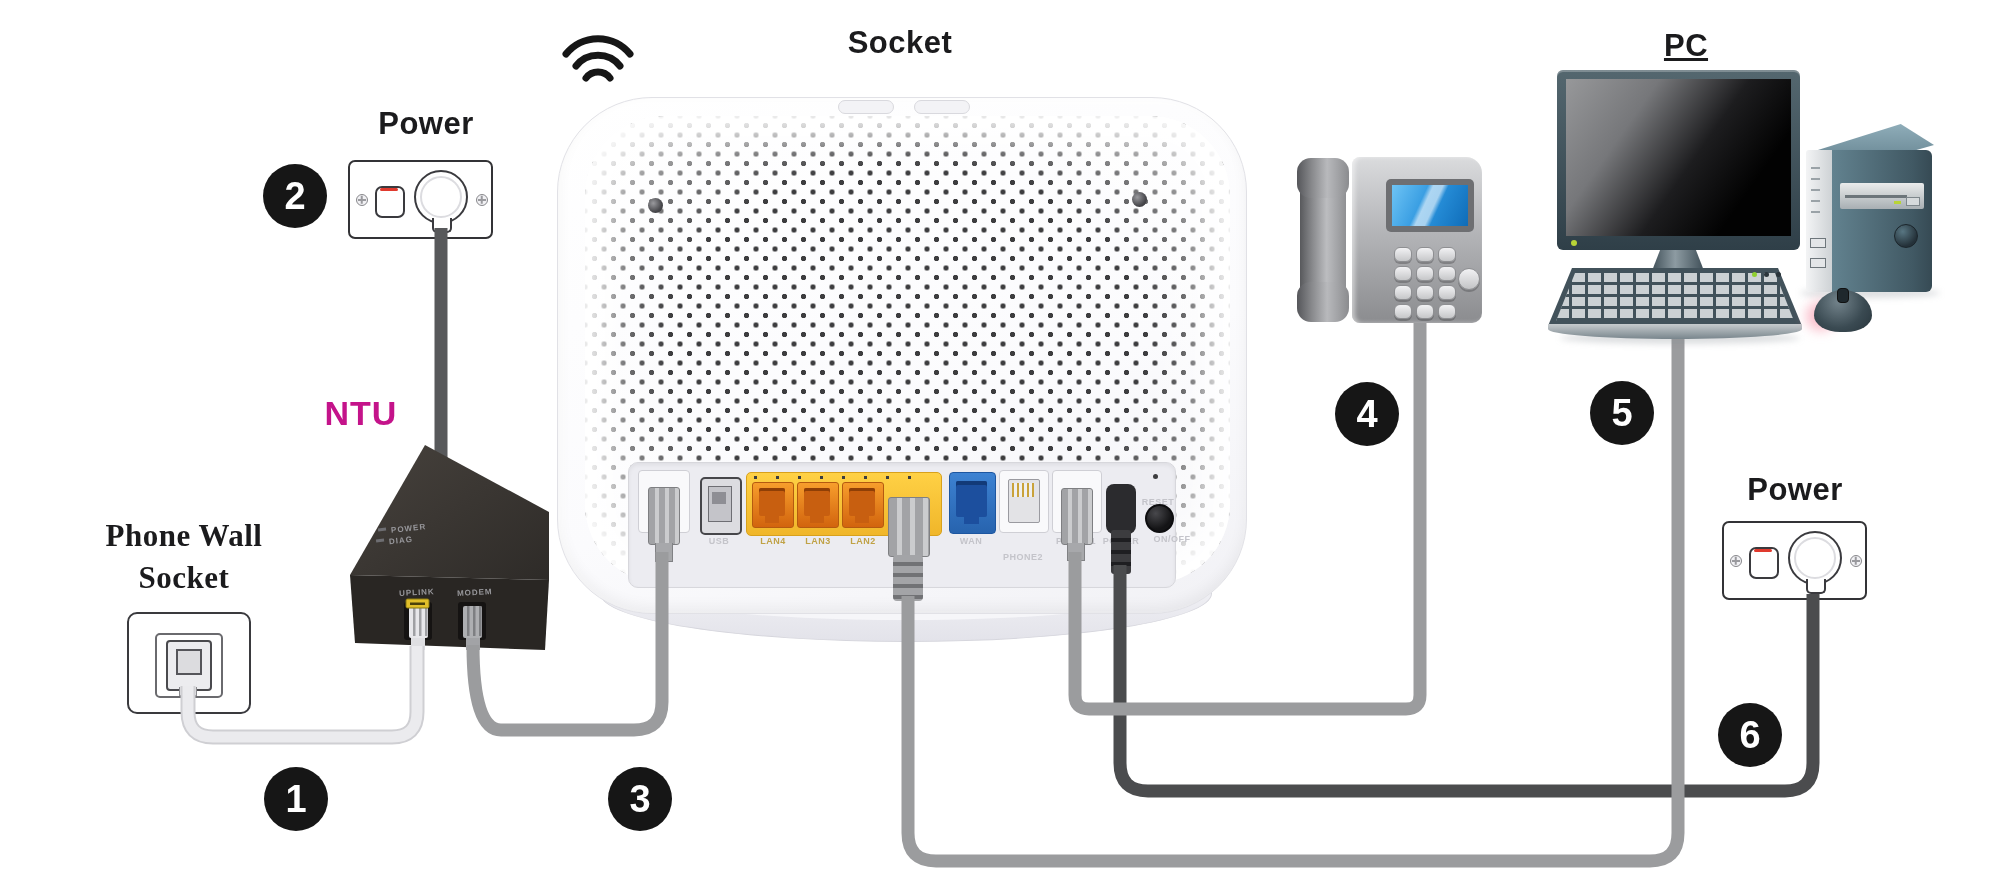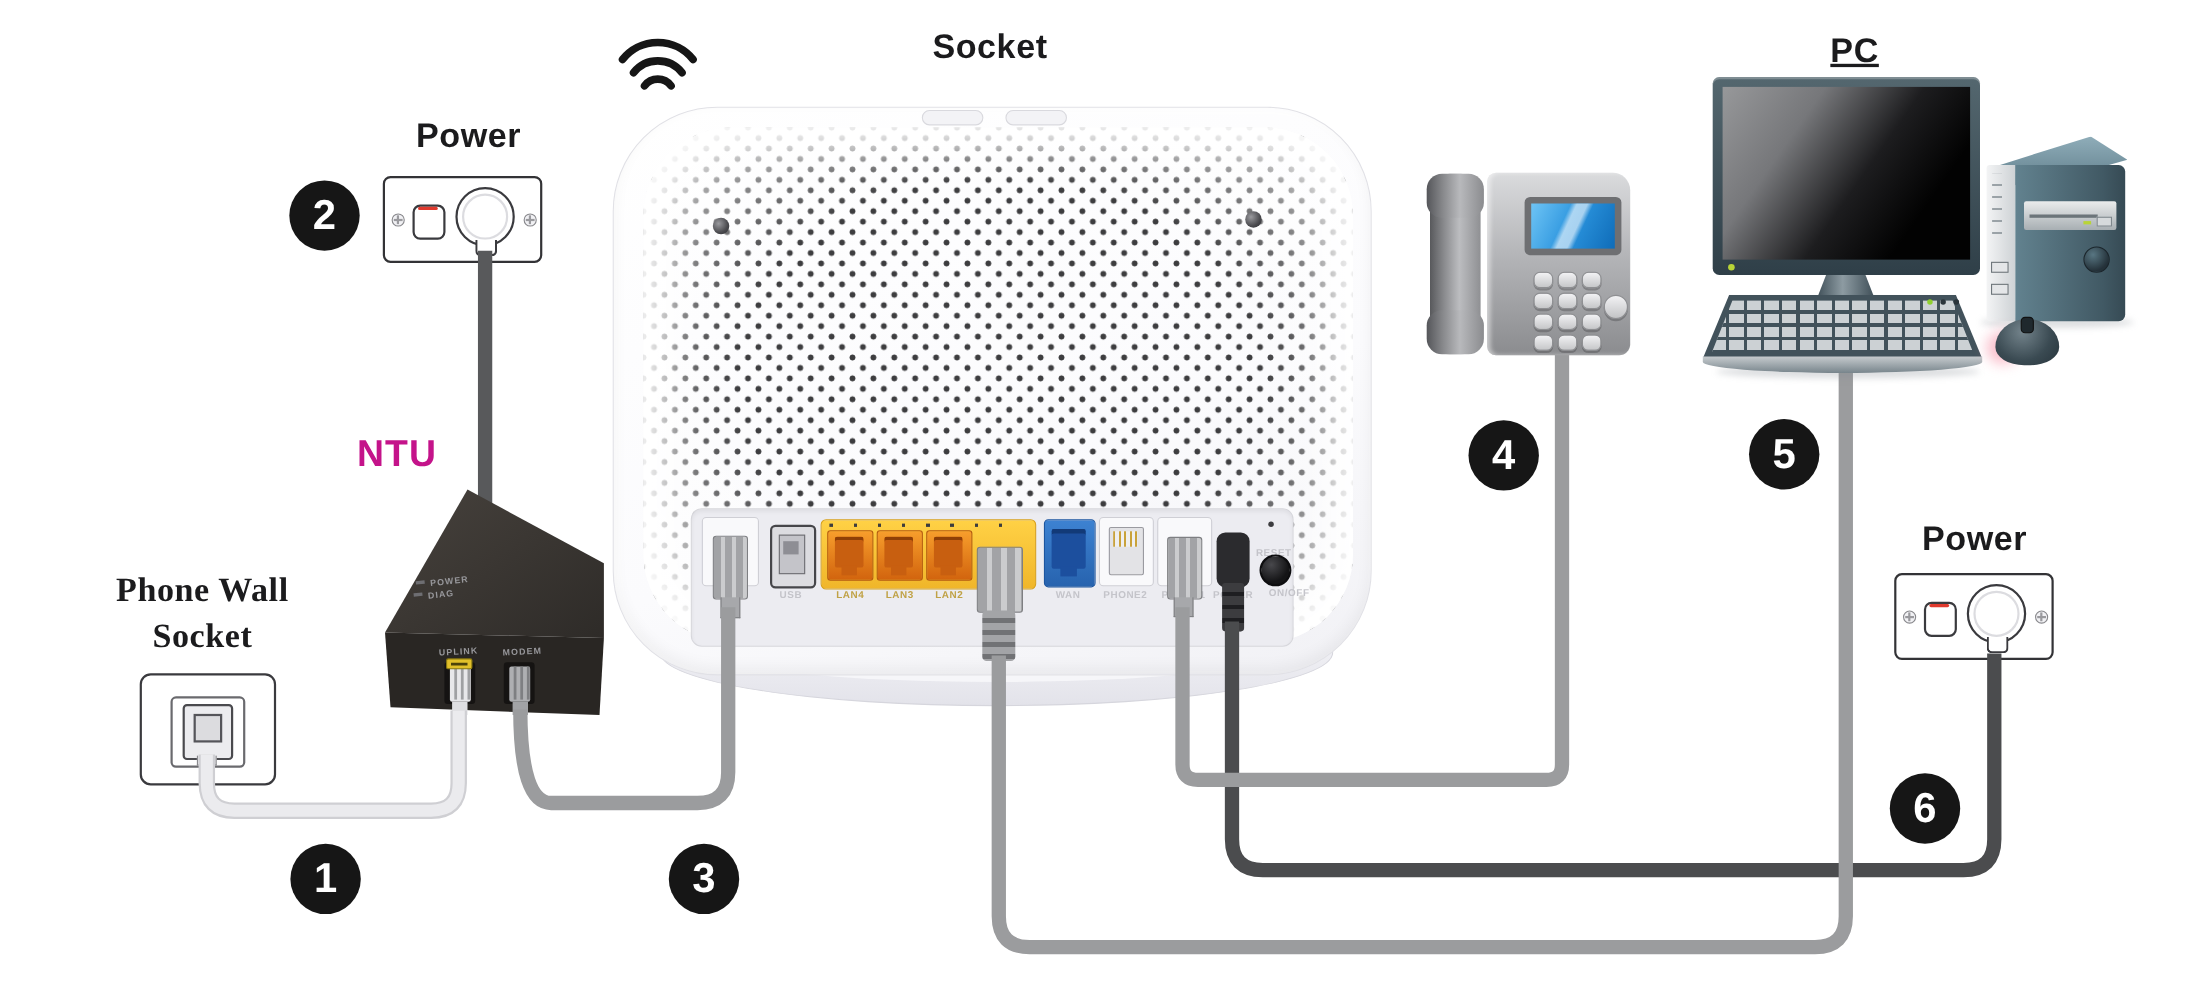--- a/index.html
+++ b/index.html
@@ -263,21 +263,21 @@
   <div class="eth-relief" style="left:893px;top:555px;width:30px;height:46px;"></div>
 
   <div class="wanport"></div>
   <div class="wanport-in"></div>
   <div class="wanport-notch"></div>
   <div class="plabel" style="left:946px;top:536px;width:50px;">WAN</div>
 
   <div class="port-white" style="left:999px;top:470px;width:48px;height:61px;"></div>
   <div class="jack-sil" style="left:1008px;top:479px;width:30px;height:42px;"></div>
   <div class="jack-pins" style="left:1012px;top:483px;width:22px;height:14px;"></div>
-  <div class="plabel" style="left:998px;top:536px;width:50px;text-align:center;">PHONE2</div>
+  <div class="plabel" style="left:998px;top:552px;width:50px;text-align:center;">PHONE2</div>
 
   <div class="port-white" style="left:1052px;top:470px;width:48px;height:61px;"></div>
   <div class="plabel" style="left:1051px;top:536px;width:50px;">PHONE1</div>
   <div class="rj-conn" style="left:1061px;top:488px;width:30px;height:55px;"></div>
   <div class="rj-stem" style="left:1067px;top:543px;width:16px;height:17px;"></div>
 
   <div class="plabel" style="left:1096px;top:536px;width:50px;">POWER</div>
   <div class="pwr-plug"></div>
   <div class="pwr-relief"></div>
 

